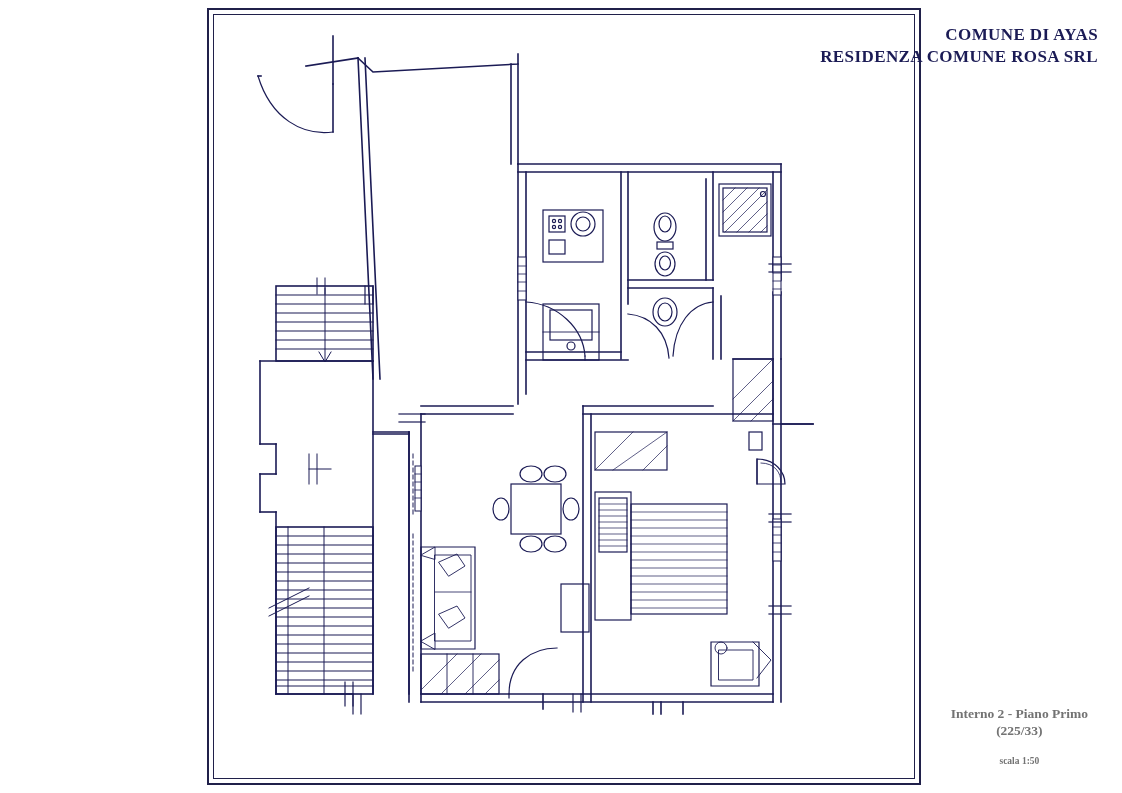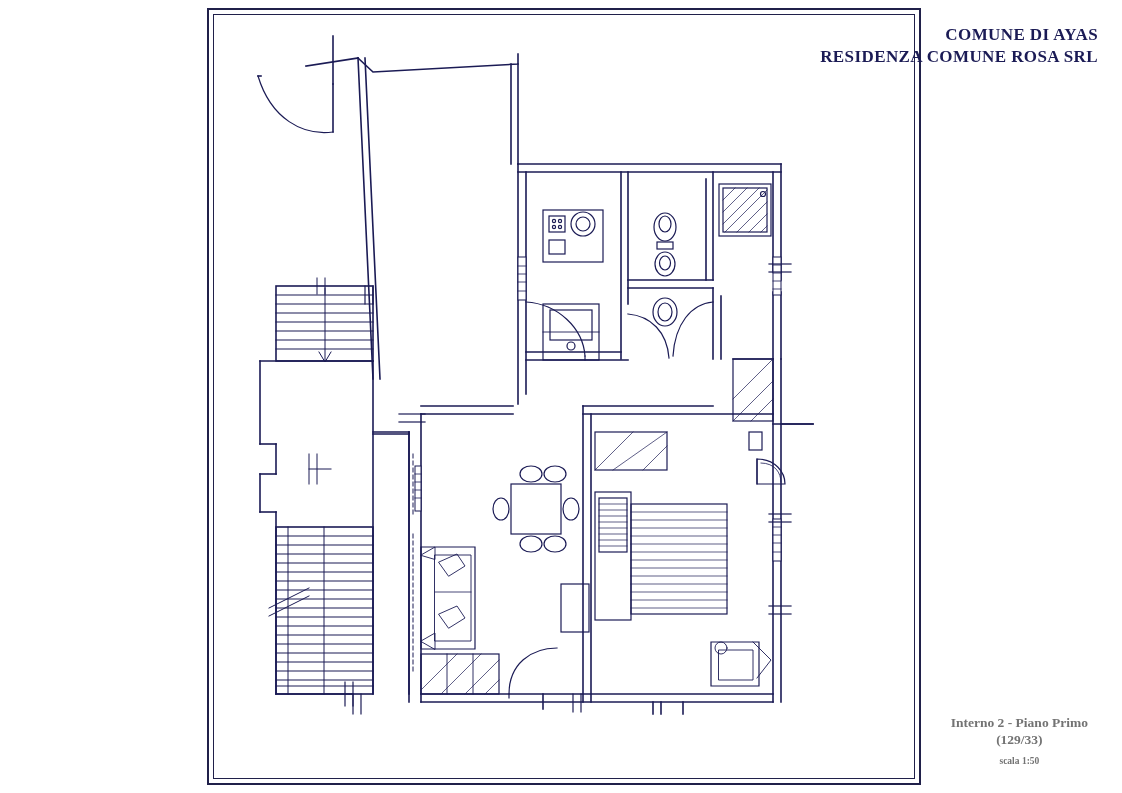--- a/index.html
+++ b/index.html
@@ -60,21 +60,21 @@
     text-align: center;
     color: #737373;
     font-weight: bold;
     line-height: 1.3;
   }
   #caption-line1 { font-size: 13.5px; }
   #caption-line2 { font-size: 13.5px; }
   #caption-scale {
     font-size: 9.5px;
     font-weight: bold;
-    margin-top: 6px;
+    margin-top: 15px;
   }
   #plan-svg {
     position: absolute;
     left: 213px;
     top: 14px;
   }
 </style>
 </head>
 <body>
 
@@ -372,17 +372,17 @@
     </g>
   </svg>
 
   <div id="title-block">
     <div>COMUNE DI AYAS</div>
     <div>RESIDENZA COMUNE ROSA SRL</div>
   </div>
 
   <div id="caption-block">
     <div id="caption-line1">Interno 2 - Piano Primo</div>
-    <div id="caption-line2">(129/33)</div>
+    <div id="caption-line2">(225/33)</div>
     <div id="caption-scale">scala 1:50</div>
   </div>
 
 </div>
 
 </body></html>

